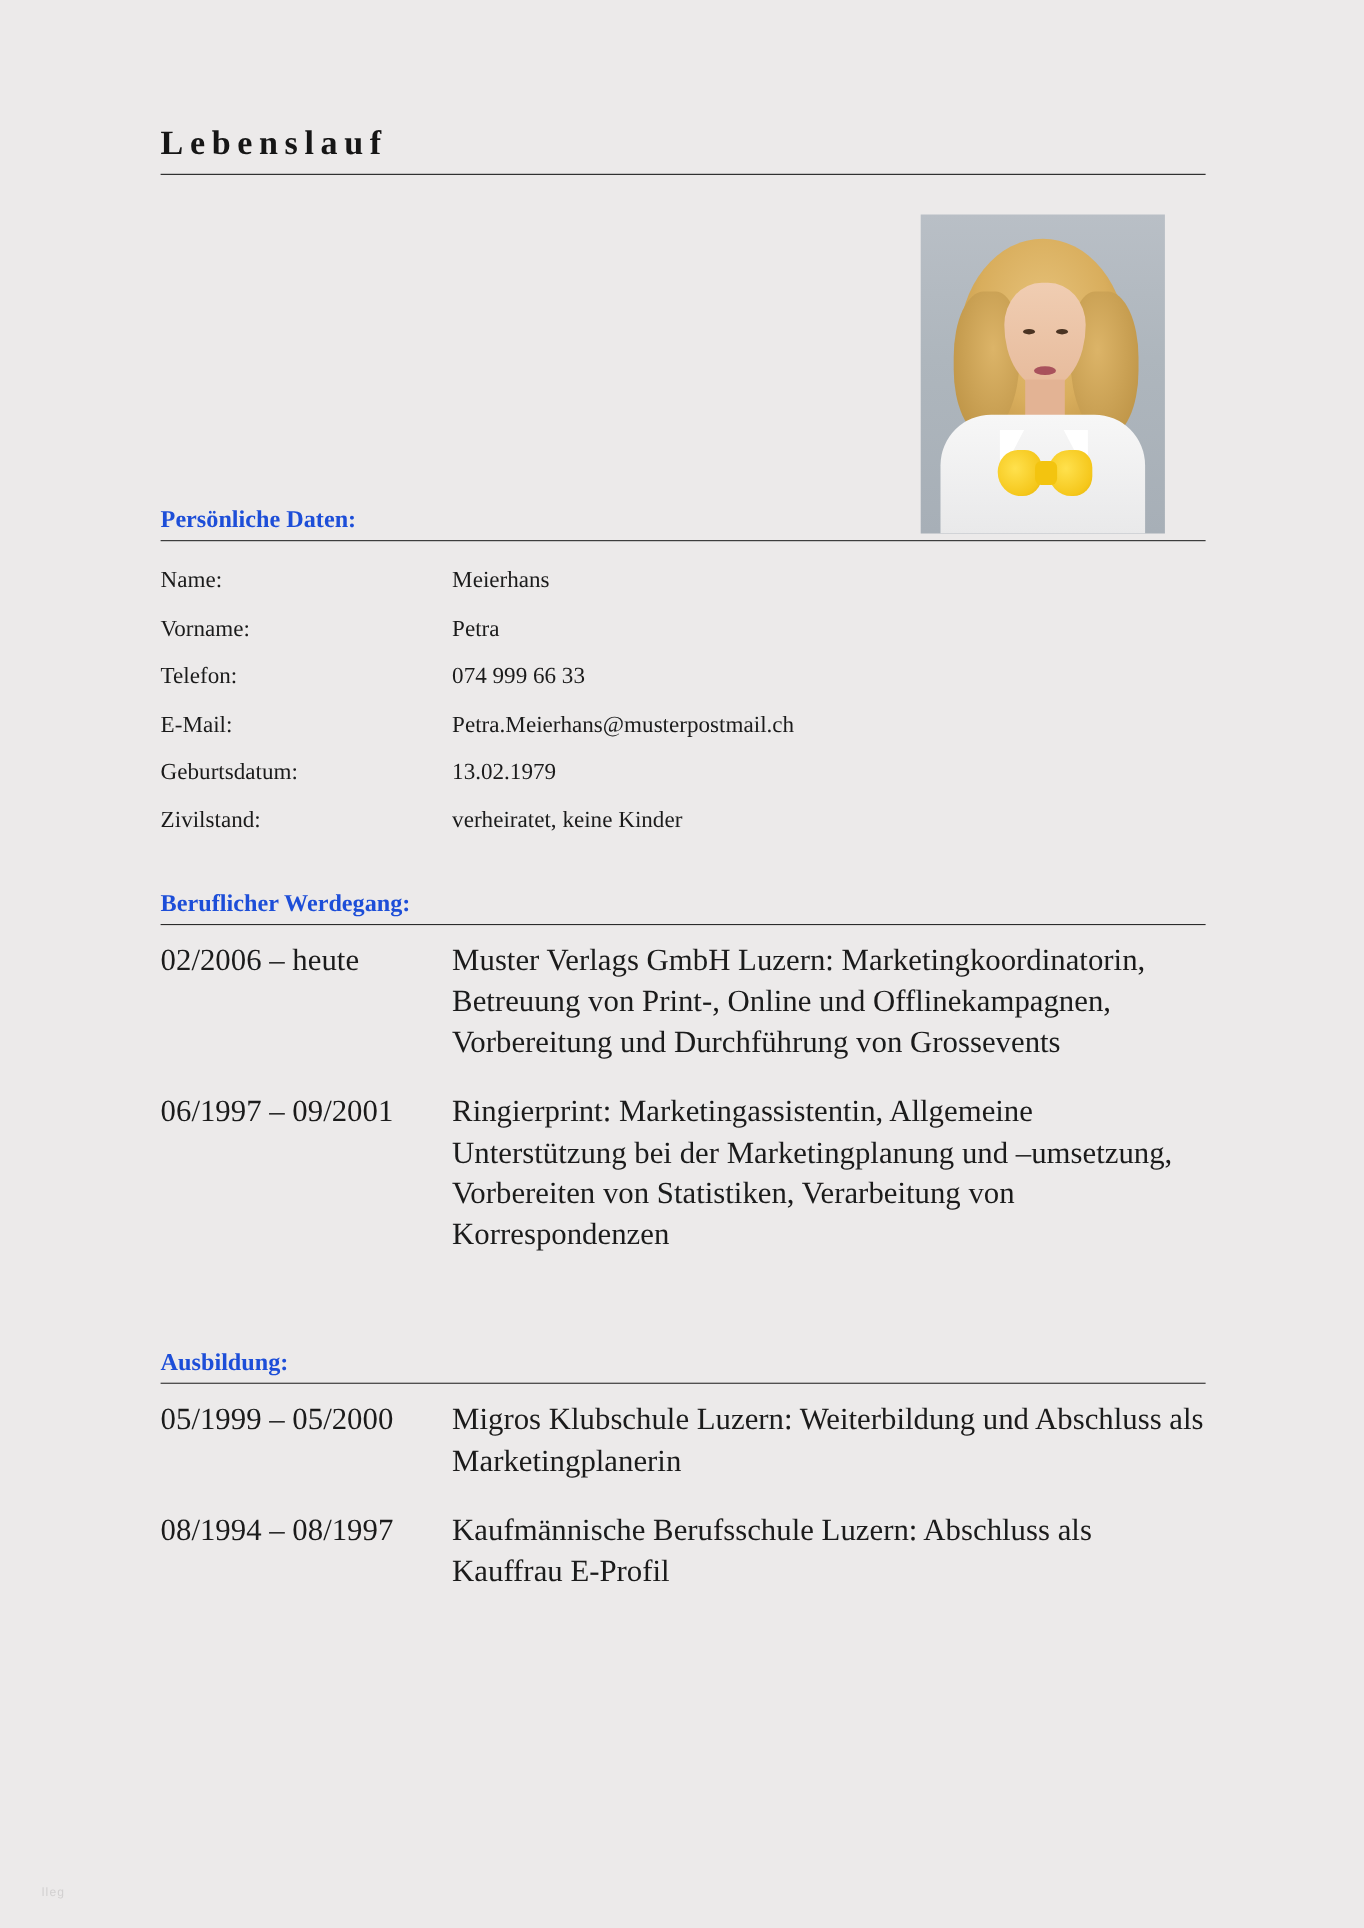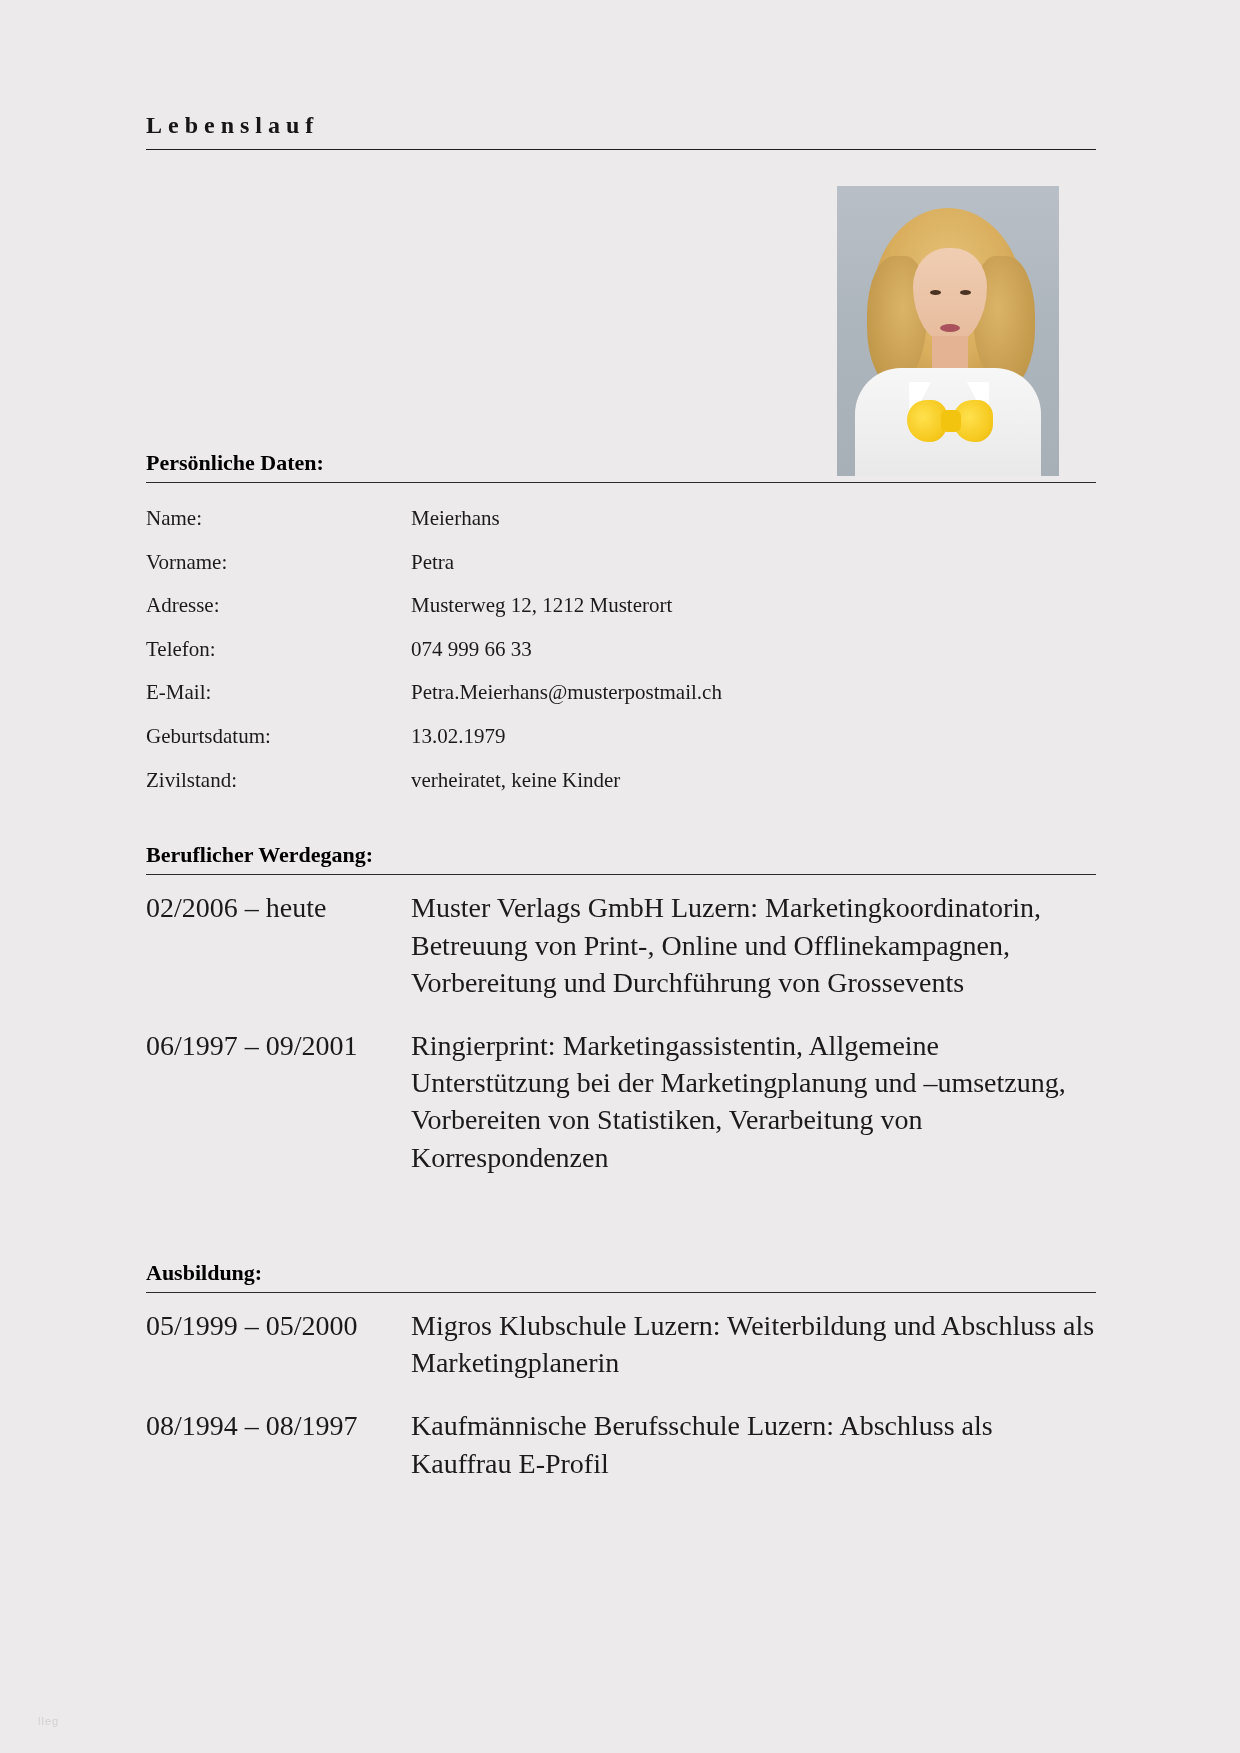--- a/index.html
+++ b/index.html
@@ -28,21 +28,21 @@
   .content {
     position: absolute;
     left: 146px;
     top: 112px;
     width: 950px;
   }
 
   
   .doc-title {
     font-family: "Liberation Serif", serif;
-    font-size: 24px;
+    font-size: 31px;
     font-weight: bold;
     letter-spacing: 6px;
     color: #161616;
     padding-bottom: 8px;
     margin: 0;
   }
   .title-rule {
     border-bottom: 1.4px solid #1d1d1d;
     margin-top: 2px;
     margin-bottom: 0;
@@ -179,21 +179,21 @@
     background: #f3c40f;
     border-radius: 6px;
     z-index: 2;
   }
 
   
   .section-head {
     font-size: 22px;
     font-weight: bold;
     font-family: "Liberation Serif", serif;
-    color: #000000;
+    color: #1d4ed8;
     padding-bottom: 6px;
   }
   .section-rule {
     border-bottom: 1.2px solid #2b2b2b;
     width: 950px;
     margin-bottom: 14px;
   }
 
   table.kv {
     border-collapse: collapse;
@@ -268,24 +268,20 @@
       <tbody>
         <tr>
           <td class="kv-label">Name:</td>
           <td class="kv-value">Meierhans</td>
         </tr>
         <tr>
           <td class="kv-label">Vorname:</td>
           <td class="kv-value">Petra</td>
         </tr>
         <tr>
-          <td class="kv-label">Adresse:</td>
-          <td class="kv-value">Musterweg 12, 1212 Musterort</td>
-        </tr>
-        <tr>
           <td class="kv-label">Telefon:</td>
           <td class="kv-value">074 999 66 33</td>
         </tr>
         <tr>
           <td class="kv-label">E-Mail:</td>
           <td class="kv-value">Petra.Meierhans@musterpostmail.ch</td>
         </tr>
         <tr>
           <td class="kv-label">Geburtsdatum:</td>
           <td class="kv-value">13.02.1979</td>

